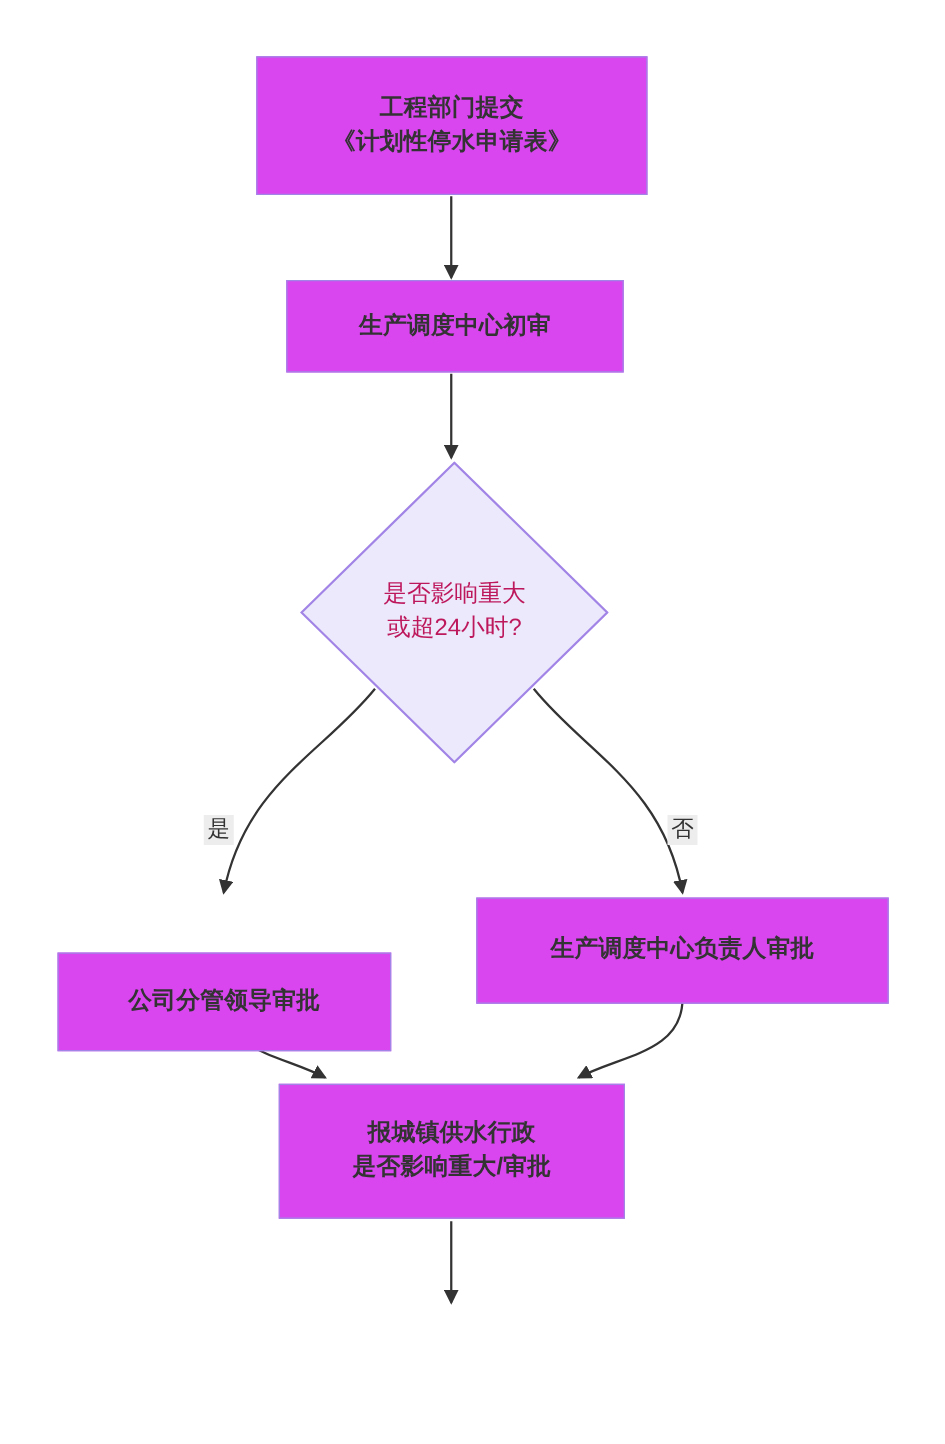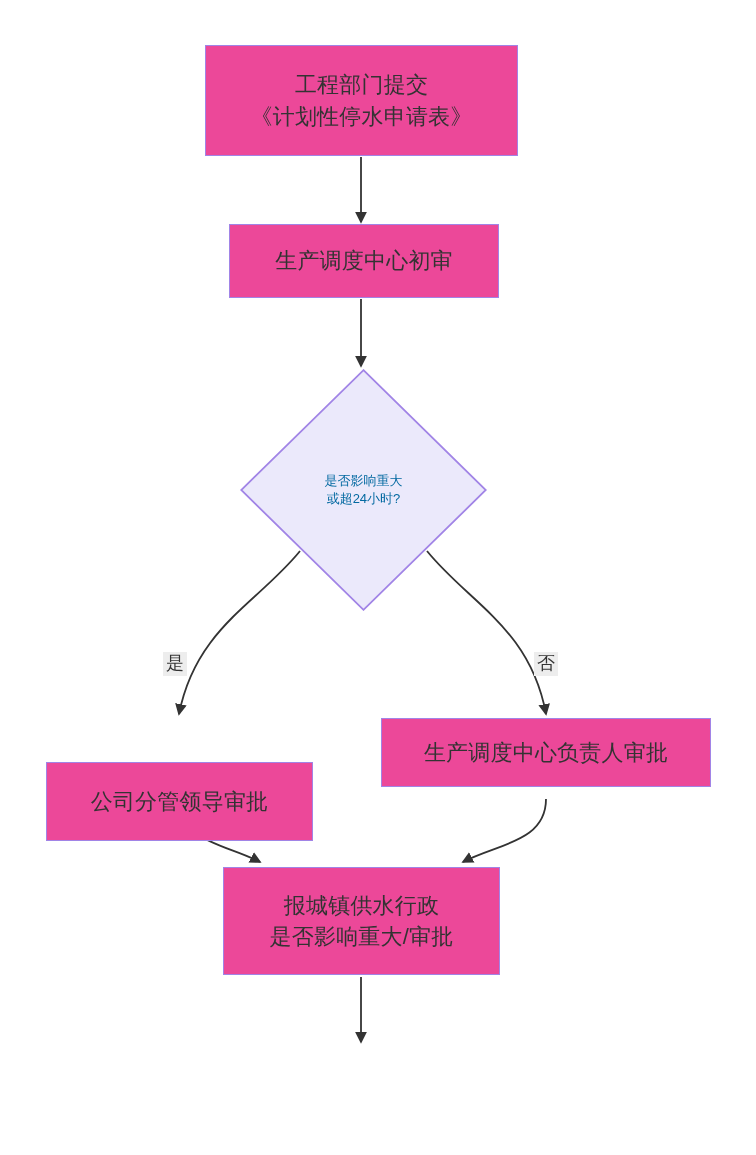--- a/index.html
+++ b/index.html
@@ -20,32 +20,33 @@
   #edges {
     position: absolute;
     left: 0;
     top: 0;
     width: 756px;
     height: 1155px;
   }
   .node {
     position: absolute;
     box-sizing: border-box;
-    background: #ec4899;
+    background: #d946ef;
     border: 1.6px solid #a184e6;
     display: flex;
     align-items: center;
     justify-content: center;
     text-align: center;
     color: #333333;
-    font-size: 22px;
+    font-size: 19px;
     line-height: 1.42;
     letter-spacing: 0.2px;
     white-space: pre-line;
     z-index: 2;
+    font-weight: bold;
   }
   .decision-wrap {
     position: absolute;
     z-index: 2;
   }
   .decision-shape {
     position: absolute;
     left: 0;
     top: 0;
     width: 100%;
@@ -54,22 +55,22 @@
   .decision-label {
     position: absolute;
     left: 0;
     top: 0;
     width: 100%;
     height: 100%;
     display: flex;
     align-items: center;
     justify-content: center;
     text-align: center;
-    color: #0369a1;
-    font-size: 13px;
+    color: #be185d;
+    font-size: 19px;
     line-height: 1.42;
     white-space: pre-line;
   }
   .edge-label {
     position: absolute;
     background: #ededed;
     color: #333333;
     font-size: 18px;
     line-height: 1.2;
     padding: 1px 3px;
@@ -118,21 +119,21 @@
       <polygon points="123.5,1.2 245.8,121 123.5,240.8 1.2,121" fill="#ebe9fb" stroke="#a184e6" stroke-width="1.8"></polygon>
     </svg>
     <div class="decision-label">是否影响重大
 或超24小时?</div>
   </div>
 
   <div class="node" style="left:46px; top:718px; width:267px; height:79px;margin-top:44px;">
     <span>公司分管领导审批</span>
   </div>
 
-  <div class="node" style="left:381px; top:718px; width:330px; height:69px;">
+  <div class="node" style="left:381px; top:718px; width:330px; height:85px;">
     <span>生产调度中心负责人审批</span>
   </div>
 
   <div class="node" style="left:223px; top:867px; width:277px; height:108px;">
     <span>报城镇供水行政
 是否影响重大/审批</span>
   </div>
 
 
   <div class="edge-label" style="left:163px; top:652px;">是</div>

